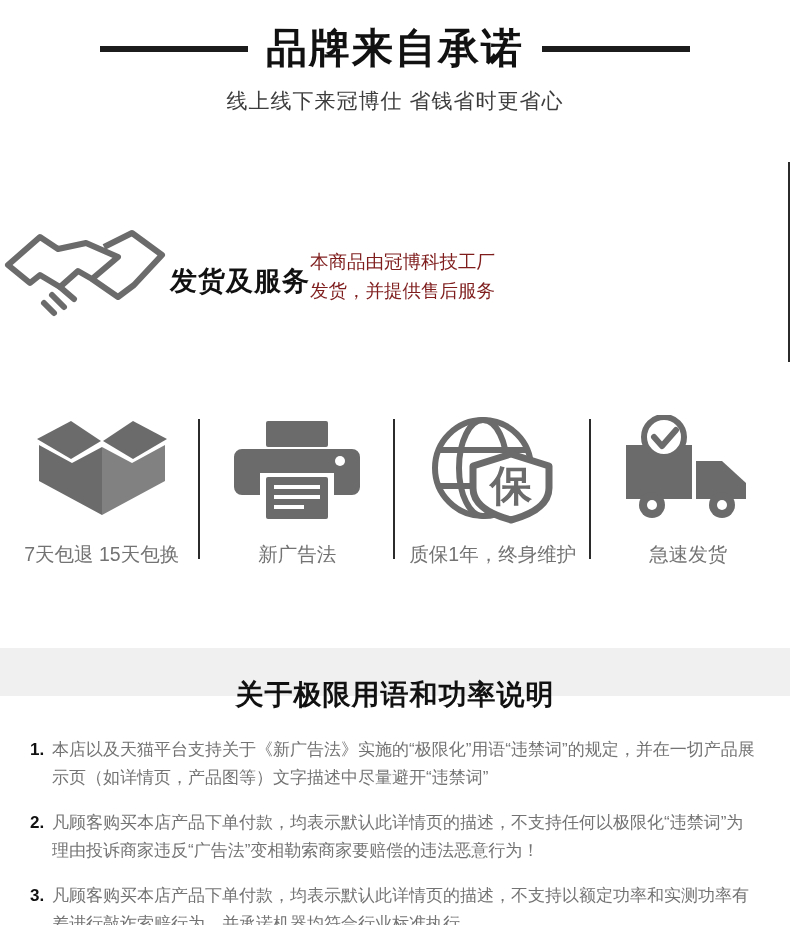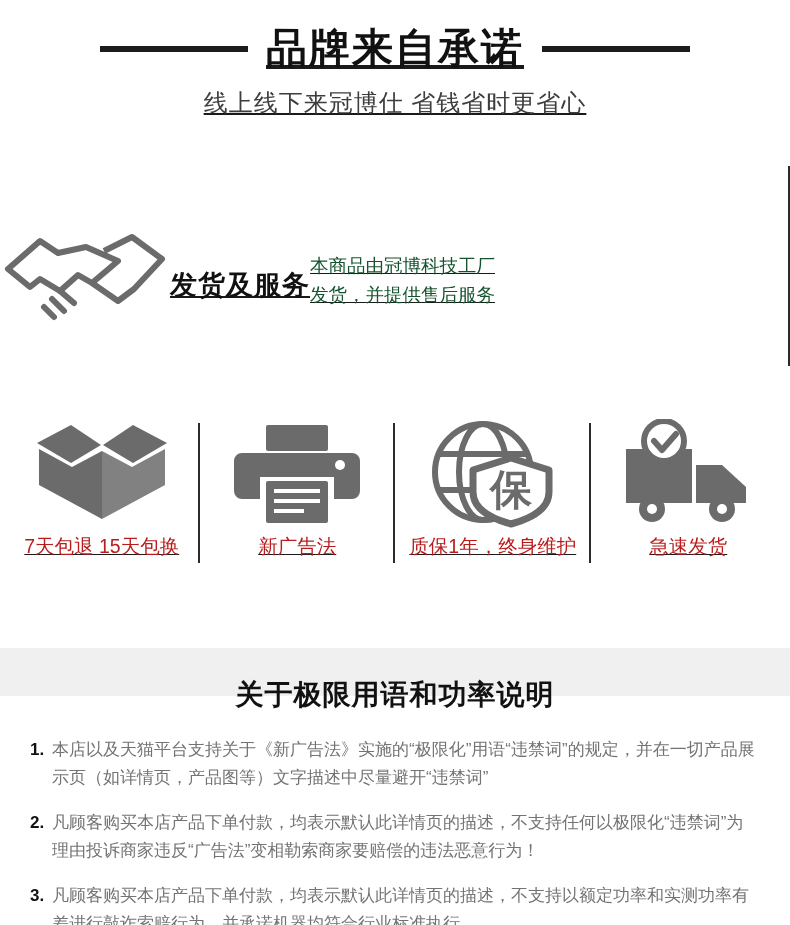--- a/index.html
+++ b/index.html
@@ -4,21 +4,21 @@
 <style>
   * { box-sizing: border-box; margin: 0; padding: 0; }
   html, body {
     width: 790px;
     height: 925px;
     background: #ffffff;
     font-family: "Liberation Sans", "DejaVu Sans", sans-serif;
     color: #1a1a1a;
     overflow: hidden;
   }
-  .page { width: 790px; height: 691px; position: relative; background: #fff; text-decoration: underline; }
+  .page { width: 790px; height: 691px; position: relative; background: #fff; }
 
   
   .header { padding-top: 26px; text-align: center; }
   .title-row {
     display: flex;
     align-items: center;
     justify-content: center;
     gap: 18px;
   }
   .title-rule {
@@ -29,21 +29,21 @@
   .main-title {
     font-size: 41px;
     font-weight: bold;
     letter-spacing: 2px;
     color: #111;
     line-height: 1.1;
     white-space: nowrap;
   }
   .sub-title {
     margin-top: 16px;
-    font-size: 24px;
+    font-size: 21px;
     color: #3d3d3d;
     letter-spacing: 1px;
   }
 
   
   .promise-row {
     display: flex;
     margin-top: 30px;
     height: 250px;
   }
@@ -67,21 +67,21 @@
     font-size: 27px;
     font-weight: bold;
     margin-top: 16px;
     color: #111;
     letter-spacing: 1px;
   }
   .promise-desc {
     margin-top: 8px;
     font-size: 18.5px;
     line-height: 1.55;
-    color: #14532d;
+    color: #7f1d1d;
     text-align: center;
   }
 
   
   .service-row {
     display: flex;
     margin-top: 16px;
     padding: 0 4px;
     height: 200px;
   }
@@ -102,22 +102,23 @@
     height: 140px;
     background: #2b2b2b;
   }
   .service-icon {
     height: 118px;
     display: flex;
     align-items: center;
     justify-content: center;
   }
   .service-label {
+    margin-top: 12px;
     font-size: 19.5px;
-    color: #b91c1c;
+    color: #737373;
     white-space: nowrap;
   }
 
   
   .notice {
     position: absolute;
     left: 0;
     right: 0;
     bottom: 0;
     top: 648px;

